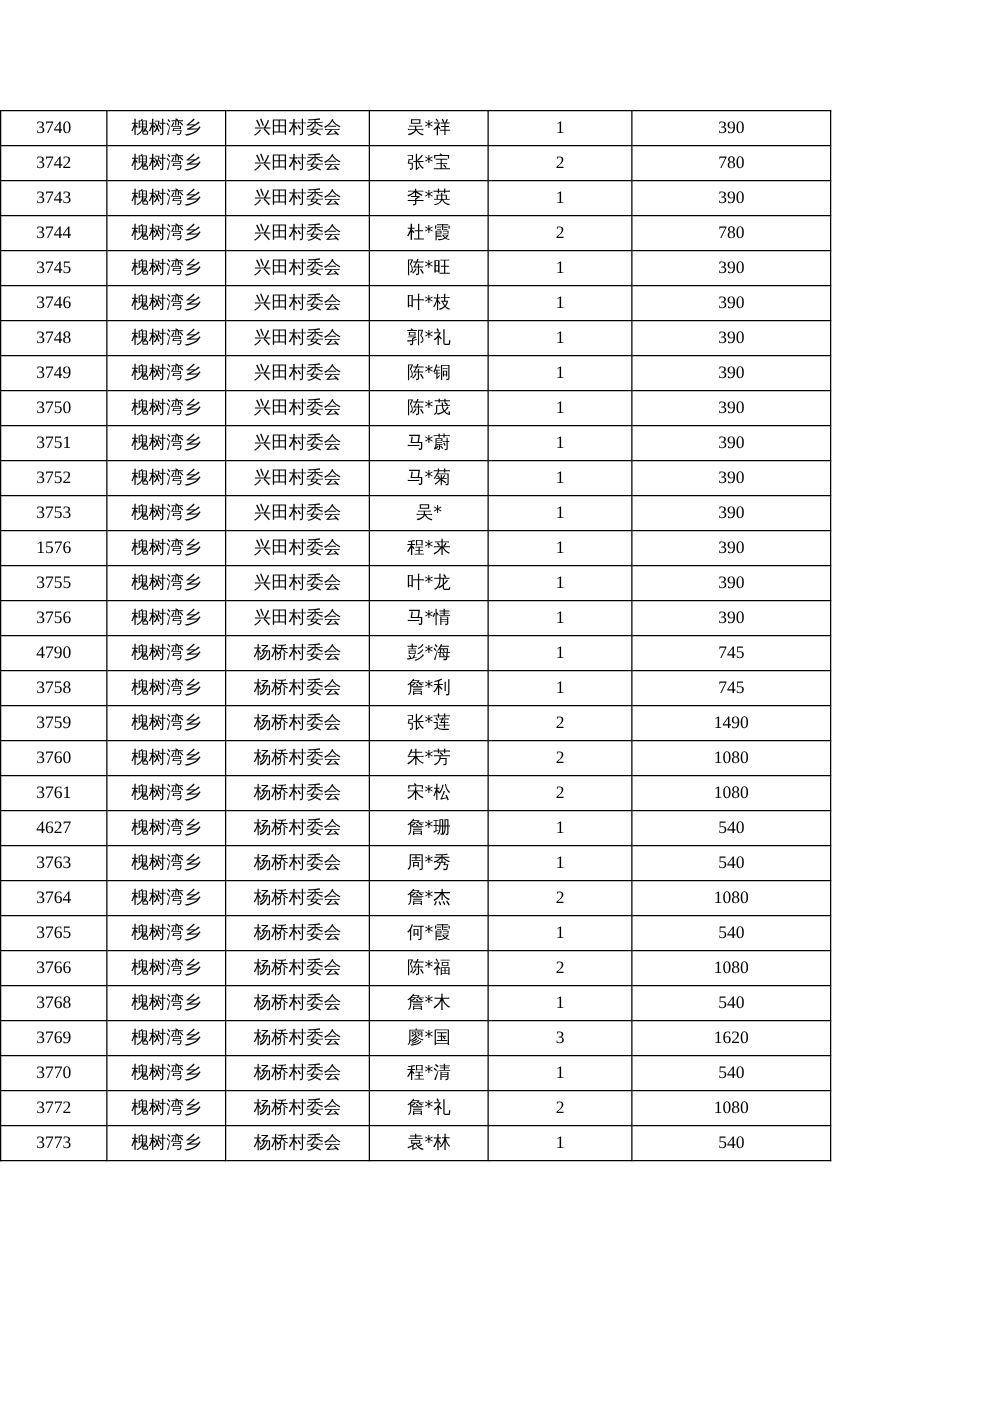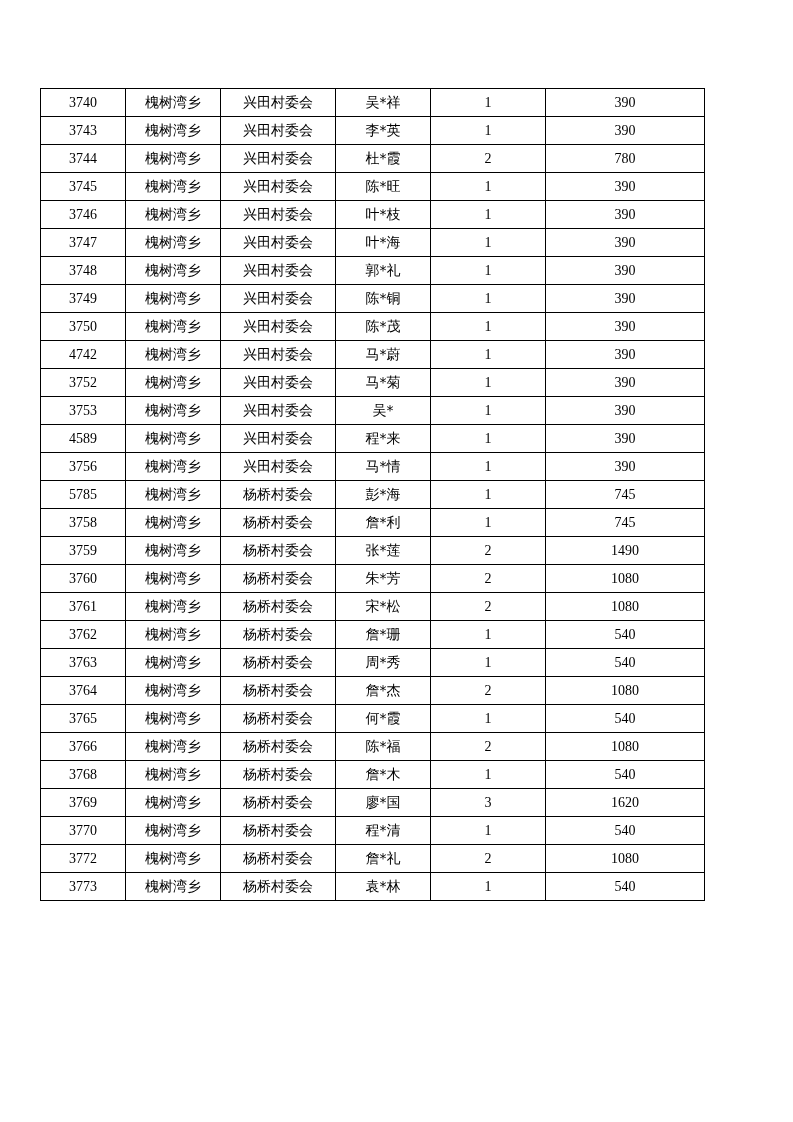--- a/index.html
+++ b/index.html
@@ -12,21 +12,20 @@
     height: 1122px;
     font-family: "Liberation Serif", "DejaVu Serif", serif;
     color: #000000;
   }
   .page {
     position: relative;
     width: 793px;
     height: 1122px;
     box-sizing: border-box;
     padding-top: 88px;
-    padding-left: 40px;
     padding-right: 40px;
   }
   table.data-table {
     border-collapse: collapse;
     table-layout: fixed;
     width: 634px;
     margin: 0;
   }
   table.data-table td {
     border: 1px solid #000000;
@@ -63,20 +62,28 @@
     <tbody>
         <tr>
           <td class="c-idx num">3740</td>
           <td class="c-town cjk">槐树湾乡</td>
           <td class="c-village cjk">兴田村委会</td>
           <td class="c-name cjk">吴*祥</td>
           <td class="c-count num">1</td>
           <td class="c-amount num">390</td>
         </tr>
         <tr>
+          <td class="c-idx num">3742</td>
+          <td class="c-town cjk">槐树湾乡</td>
+          <td class="c-village cjk">兴田村委会</td>
+          <td class="c-name cjk">张*宝</td>
+          <td class="c-count num">2</td>
+          <td class="c-amount num">780</td>
+        </tr>
+        <tr>
           <td class="c-idx num">3743</td>
           <td class="c-town cjk">槐树湾乡</td>
           <td class="c-village cjk">兴田村委会</td>
           <td class="c-name cjk">李*英</td>
           <td class="c-count num">1</td>
           <td class="c-amount num">390</td>
         </tr>
         <tr>
           <td class="c-idx num">3744</td>
           <td class="c-town cjk">槐树湾乡</td>
@@ -95,28 +102,20 @@
         </tr>
         <tr>
           <td class="c-idx num">3746</td>
           <td class="c-town cjk">槐树湾乡</td>
           <td class="c-village cjk">兴田村委会</td>
           <td class="c-name cjk">叶*枝</td>
           <td class="c-count num">1</td>
           <td class="c-amount num">390</td>
         </tr>
         <tr>
-          <td class="c-idx num">3747</td>
-          <td class="c-town cjk">槐树湾乡</td>
-          <td class="c-village cjk">兴田村委会</td>
-          <td class="c-name cjk">叶*海</td>
-          <td class="c-count num">1</td>
-          <td class="c-amount num">390</td>
-        </tr>
-        <tr>
           <td class="c-idx num">3748</td>
           <td class="c-town cjk">槐树湾乡</td>
           <td class="c-village cjk">兴田村委会</td>
           <td class="c-name cjk">郭*礼</td>
           <td class="c-count num">1</td>
           <td class="c-amount num">390</td>
         </tr>
         <tr>
           <td class="c-idx num">3749</td>
           <td class="c-town cjk">槐树湾乡</td>
@@ -127,21 +126,21 @@
         </tr>
         <tr>
           <td class="c-idx num">3750</td>
           <td class="c-town cjk">槐树湾乡</td>
           <td class="c-village cjk">兴田村委会</td>
           <td class="c-name cjk">陈*茂</td>
           <td class="c-count num">1</td>
           <td class="c-amount num">390</td>
         </tr>
         <tr>
-          <td class="c-idx num">4742</td>
+          <td class="c-idx num">3751</td>
           <td class="c-town cjk">槐树湾乡</td>
           <td class="c-village cjk">兴田村委会</td>
           <td class="c-name cjk">马*蔚</td>
           <td class="c-count num">1</td>
           <td class="c-amount num">390</td>
         </tr>
         <tr>
           <td class="c-idx num">3752</td>
           <td class="c-town cjk">槐树湾乡</td>
           <td class="c-village cjk">兴田村委会</td>
@@ -151,37 +150,45 @@
         </tr>
         <tr>
           <td class="c-idx num">3753</td>
           <td class="c-town cjk">槐树湾乡</td>
           <td class="c-village cjk">兴田村委会</td>
           <td class="c-name cjk">吴*</td>
           <td class="c-count num">1</td>
           <td class="c-amount num">390</td>
         </tr>
         <tr>
-          <td class="c-idx num">4589</td>
+          <td class="c-idx num">1576</td>
           <td class="c-town cjk">槐树湾乡</td>
           <td class="c-village cjk">兴田村委会</td>
           <td class="c-name cjk">程*来</td>
           <td class="c-count num">1</td>
           <td class="c-amount num">390</td>
         </tr>
         <tr>
+          <td class="c-idx num">3755</td>
+          <td class="c-town cjk">槐树湾乡</td>
+          <td class="c-village cjk">兴田村委会</td>
+          <td class="c-name cjk">叶*龙</td>
+          <td class="c-count num">1</td>
+          <td class="c-amount num">390</td>
+        </tr>
+        <tr>
           <td class="c-idx num">3756</td>
           <td class="c-town cjk">槐树湾乡</td>
           <td class="c-village cjk">兴田村委会</td>
           <td class="c-name cjk">马*情</td>
           <td class="c-count num">1</td>
           <td class="c-amount num">390</td>
         </tr>
         <tr>
-          <td class="c-idx num">5785</td>
+          <td class="c-idx num">4790</td>
           <td class="c-town cjk">槐树湾乡</td>
           <td class="c-village cjk">杨桥村委会</td>
           <td class="c-name cjk">彭*海</td>
           <td class="c-count num">1</td>
           <td class="c-amount num">745</td>
         </tr>
         <tr>
           <td class="c-idx num">3758</td>
           <td class="c-town cjk">槐树湾乡</td>
           <td class="c-village cjk">杨桥村委会</td>
@@ -207,21 +214,21 @@
         </tr>
         <tr>
           <td class="c-idx num">3761</td>
           <td class="c-town cjk">槐树湾乡</td>
           <td class="c-village cjk">杨桥村委会</td>
           <td class="c-name cjk">宋*松</td>
           <td class="c-count num">2</td>
           <td class="c-amount num">1080</td>
         </tr>
         <tr>
-          <td class="c-idx num">3762</td>
+          <td class="c-idx num">4627</td>
           <td class="c-town cjk">槐树湾乡</td>
           <td class="c-village cjk">杨桥村委会</td>
           <td class="c-name cjk">詹*珊</td>
           <td class="c-count num">1</td>
           <td class="c-amount num">540</td>
         </tr>
         <tr>
           <td class="c-idx num">3763</td>
           <td class="c-town cjk">槐树湾乡</td>
           <td class="c-village cjk">杨桥村委会</td>

